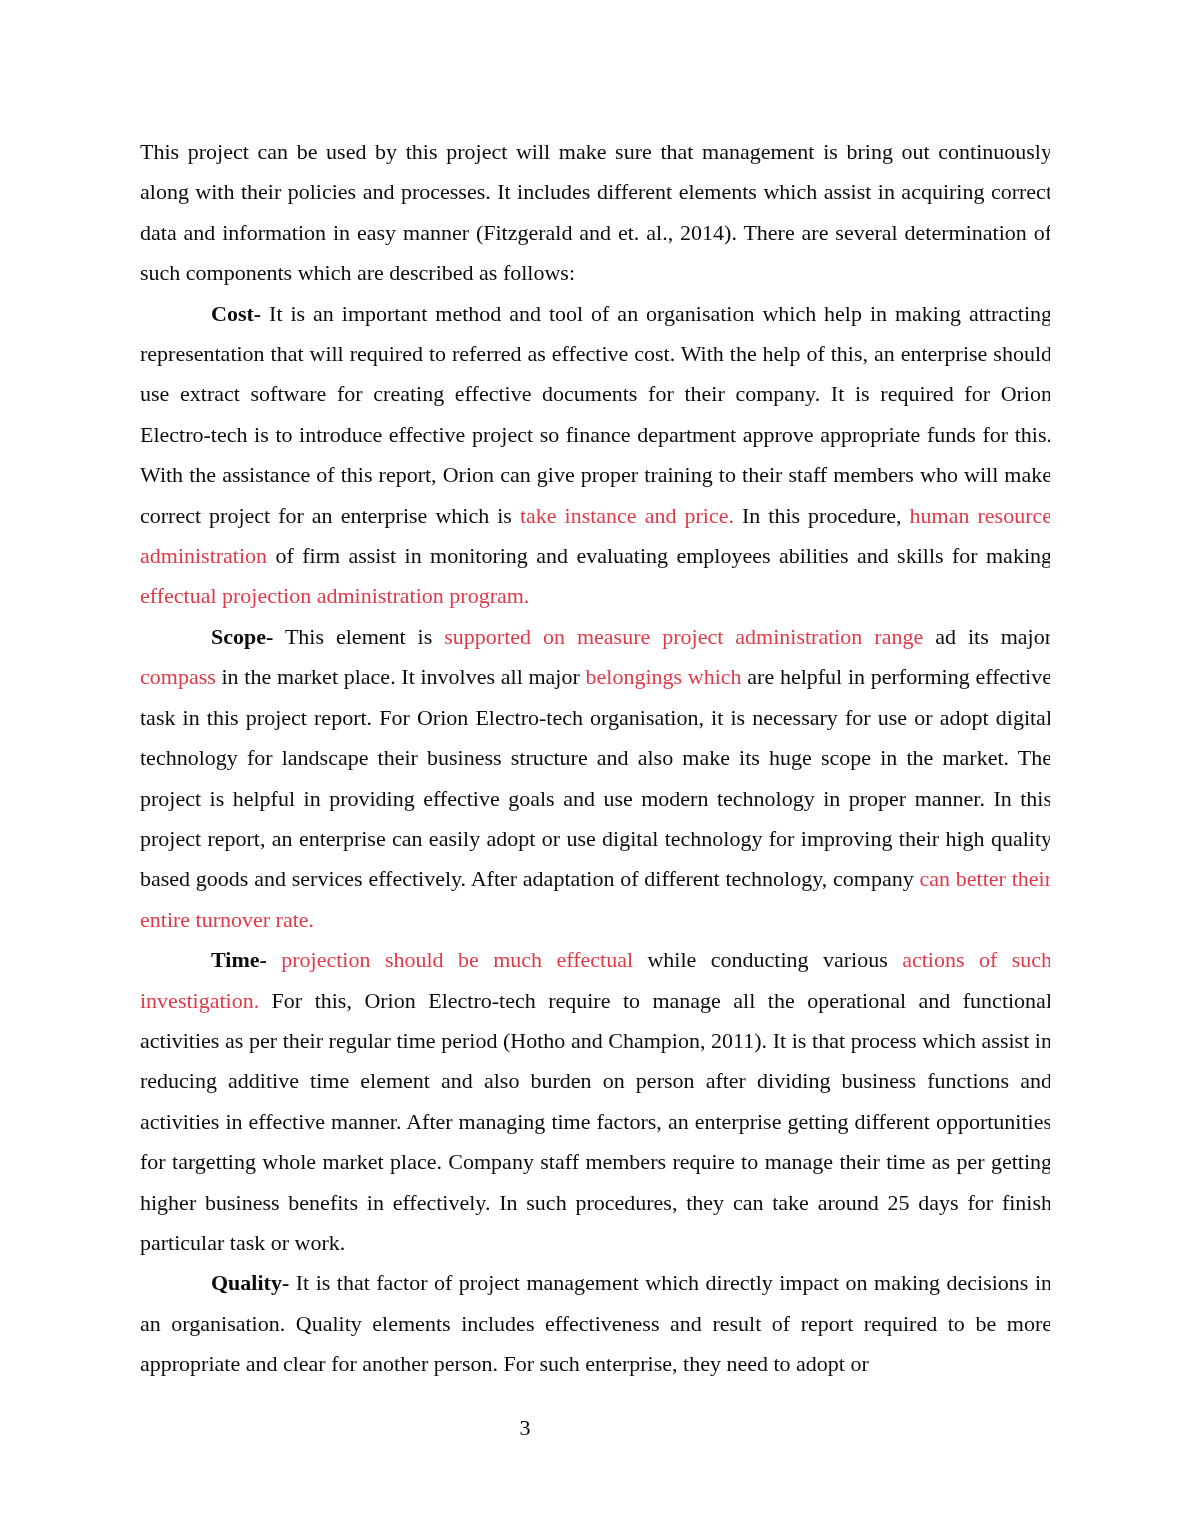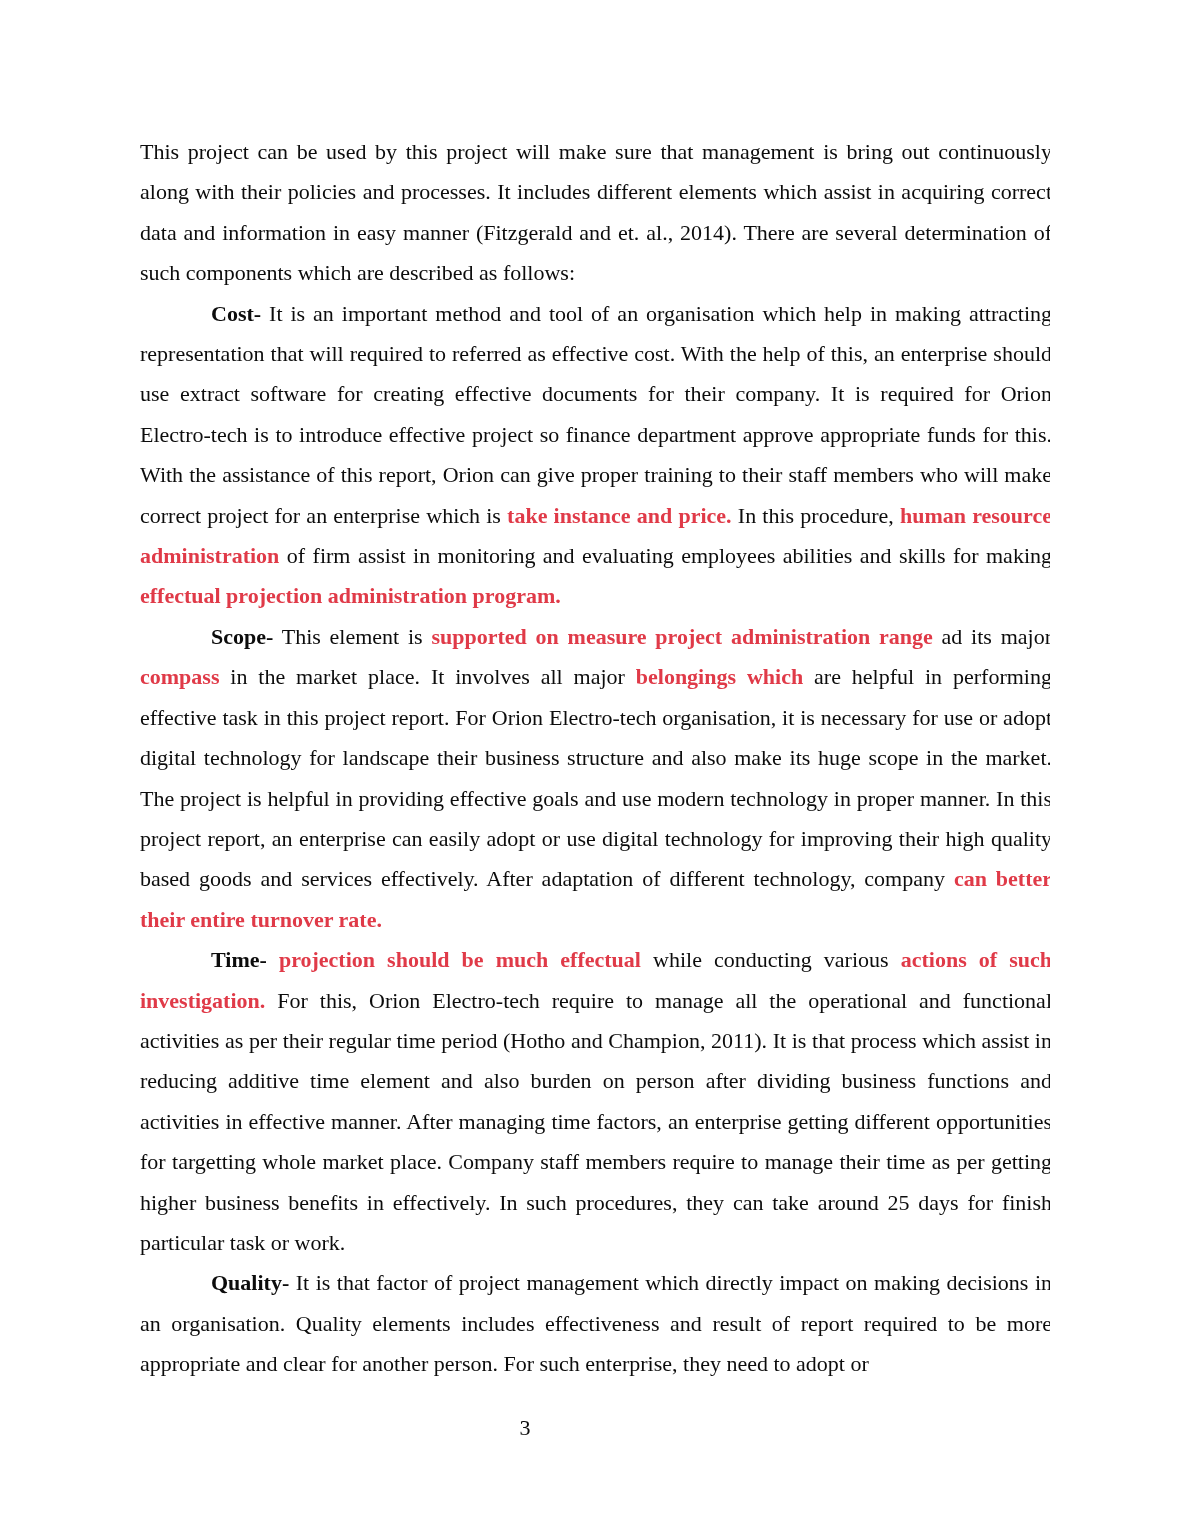--- a/index.html
+++ b/index.html
@@ -30,21 +30,20 @@
     padding: 0;
   }
   .content p.indent {
     text-indent: 71px;
   }
   .run-lead {
     font-weight: bold;
   }
   .run-red {
     color: var(--red-text, #e03a48);
-    font-weight: bold;
   }
   .page-number {
     position: absolute;
     top: 1408px;
     left: 0;
     width: 100%;
     text-align: center;
     font-size: 22px;
     line-height: 40px;
   }

